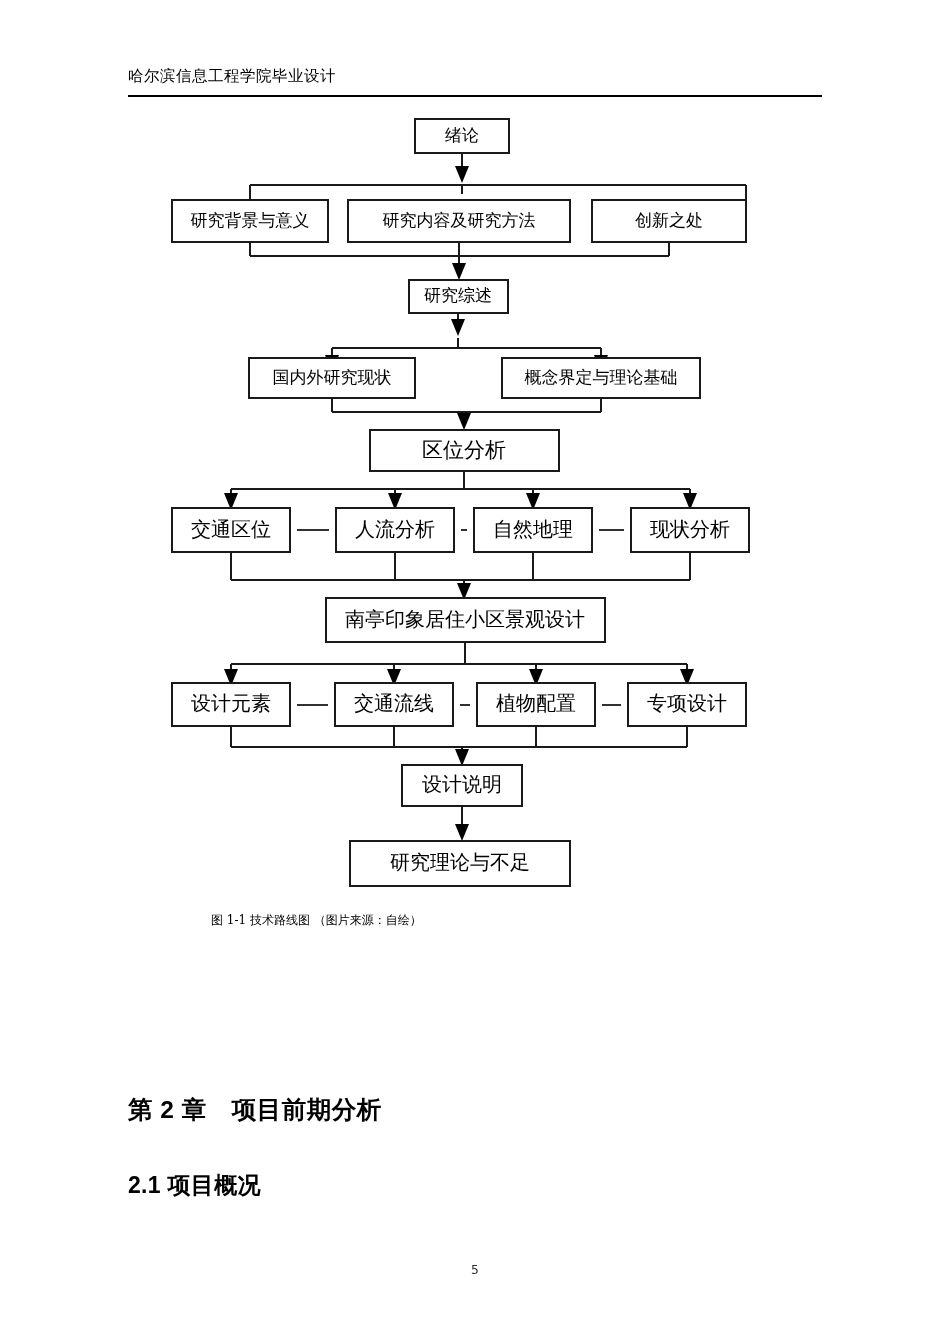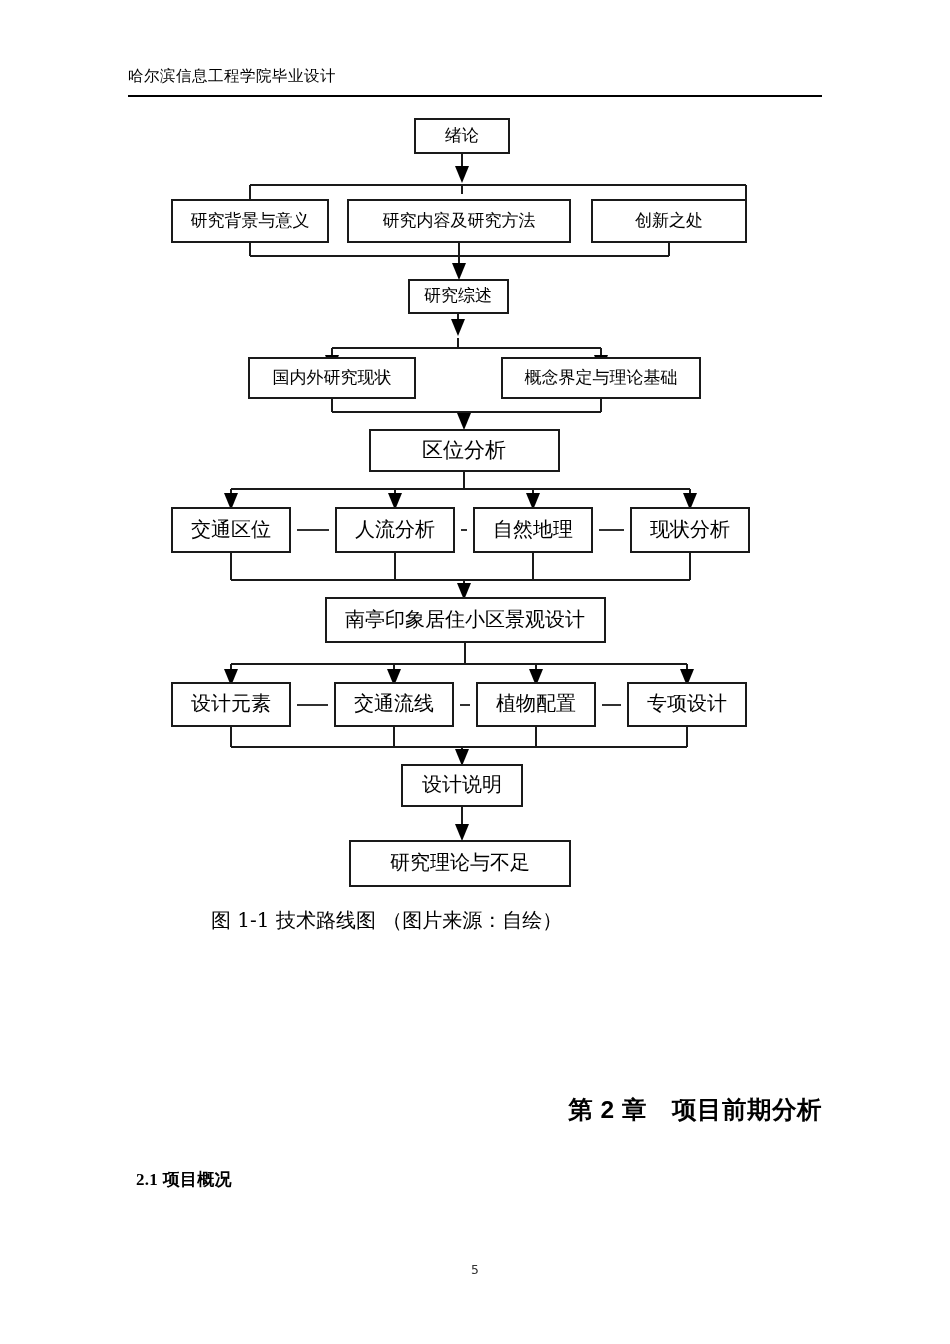--- a/index.html
+++ b/index.html
@@ -77,44 +77,44 @@
     fill: #000000;
     stroke: none;
   }
 
   
   .figure-caption {
     position: absolute;
     top: 908px;
     left: 211px;
     font-family: "DejaVu Serif", "Liberation Serif", serif;
-    font-size: 20px;
+    font-size: 12px;
     line-height: 24px;
     white-space: nowrap;
   }
 
   
   .chapter-heading {
     position: absolute;
     top: 1077px;
     left: 128px;
     width: 694px;
-    text-align: right;
+    text-align: left;
     font-family: "Liberation Sans", "DejaVu Sans", sans-serif;
     font-size: 24.5px;
     font-weight: bold;
     line-height: 34px;
     letter-spacing: 0.5px;
   }
   .section-heading {
     position: absolute;
     top: 1151px;
-    left: 136px;
-    font-family: Liberation Serif, serif;
-    font-size: 17px;
+    left: 128px;
+    font-family: Liberation Sans, sans-serif;
+    font-size: 23px;
     line-height: 30px;
     letter-spacing: 0.3px;
   }
 
   
   .page-footer {
     position: absolute;
     top: 1262px;
     left: 128px;
     width: 694px;

